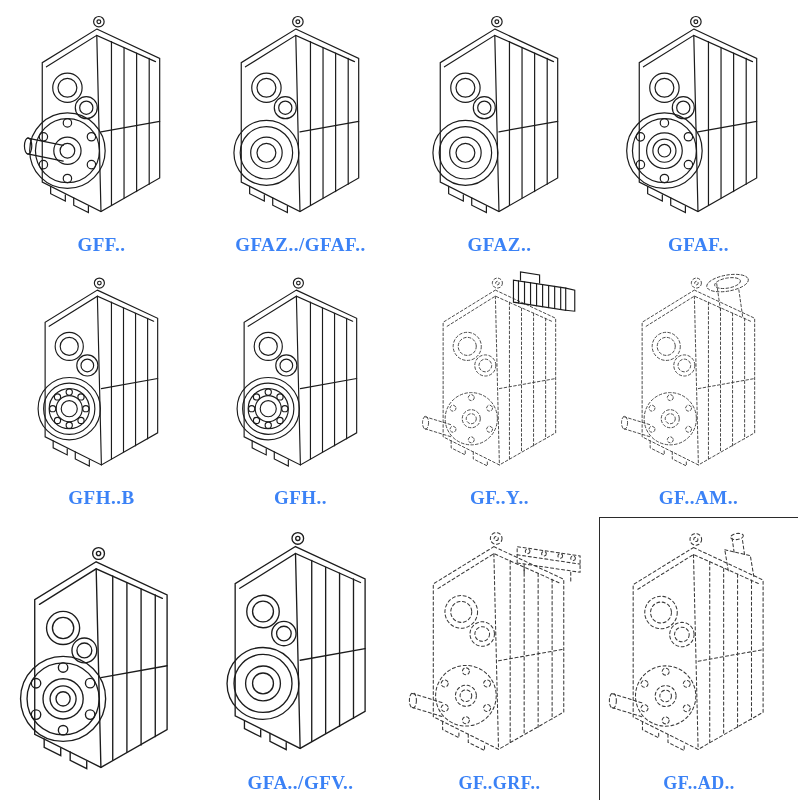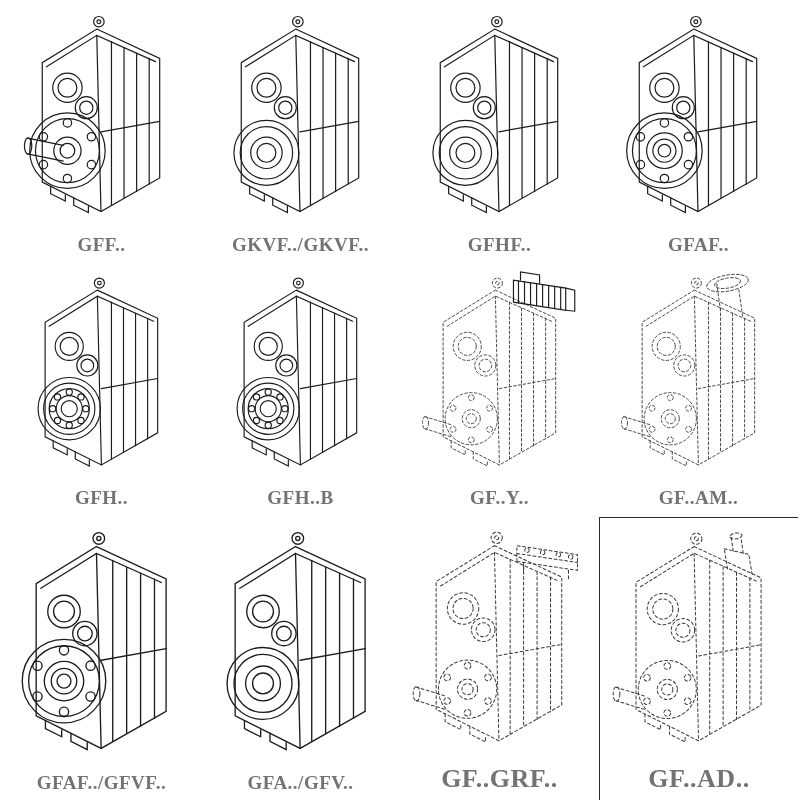--- a/index.html
+++ b/index.html
@@ -43,27 +43,27 @@
     align-items: center;
     justify-content: center;
   }
   .drawing svg {
     height: 100%;
     max-width: 100%;
   }
   .label {
     font-weight: 700;
     font-size: 19px;
-    color: #737373;
+    color: #3b82f6;
     letter-spacing: 0.5px;
     white-space: nowrap;
     margin-top: 12px;
   }
   .cell.lg .label {
-    font-size: 26px;
+    font-size: 18px;
     text-align: center;
   }
 </style>
 </head>
 <body>
 
 <div class="grid">
 
   <div class="cell">
     <div class="drawing">
@@ -120,21 +120,21 @@
           <circle cx="50" cy="78" r="14" fill="none" stroke="#1c1c1c" stroke-width="1.15" stroke-linecap="round"></circle>
           <circle cx="50" cy="78" r="9" fill="none" stroke="#1c1c1c" stroke-width="1.15" stroke-linecap="round"></circle>
           <circle cx="68" cy="97" r="10.5" fill="none" stroke="#1c1c1c" stroke-width="1.15" stroke-linecap="round"></circle>
           <circle cx="68" cy="97" r="6.3" fill="none" stroke="#1c1c1c" stroke-width="1.15" stroke-linecap="round"></circle>
           <circle cx="50" cy="140" r="31" fill="none" stroke="#1c1c1c" stroke-width="1.15" stroke-linecap="round"></circle>
           <circle cx="50" cy="140" r="25" fill="none" stroke="#1c1c1c" stroke-width="1.15" stroke-linecap="round"></circle>
           <circle cx="50" cy="140" r="15" fill="none" stroke="#1c1c1c" stroke-width="1.15" stroke-linecap="round"></circle>
           <circle cx="50" cy="140" r="9" fill="none" stroke="#1c1c1c" stroke-width="1.15" stroke-linecap="round"></circle>
         </svg>
       </div>
-    <div class="label">GKVF../GKVF..</div>
+    <div class="label">GFAZ../GFAF..</div>
   </div>
 
   <div class="cell">
     <div class="drawing">
         <svg viewBox="0 0 165 206" xmlns="http://www.w3.org/2000/svg" preserveAspectRatio="xMidYMid meet">
           <path d="M78,22 L138,50 L138,164 L82,196 L26,168 L26,54 Z" fill="none" stroke="#1c1c1c" stroke-width="1.15" stroke-linecap="round"></path>
           <path d="M30,58 L78,28 L134,53" fill="none" stroke="#1c1c1c" stroke-width="1.15" stroke-linecap="round"></path>
           <path d="M78,28 L82,196" fill="none" stroke="#1c1c1c" stroke-width="1.15" stroke-linecap="round"></path>
           <path d="M92,34 L92,190" fill="none" stroke="#1c1c1c" stroke-width="1.15" stroke-linecap="round"></path>
           <path d="M104,40 L104,183" fill="none" stroke="#1c1c1c" stroke-width="1.15" stroke-linecap="round"></path>
@@ -148,21 +148,21 @@
           <circle cx="50" cy="78" r="14" fill="none" stroke="#1c1c1c" stroke-width="1.15" stroke-linecap="round"></circle>
           <circle cx="50" cy="78" r="9" fill="none" stroke="#1c1c1c" stroke-width="1.15" stroke-linecap="round"></circle>
           <circle cx="68" cy="97" r="10.5" fill="none" stroke="#1c1c1c" stroke-width="1.15" stroke-linecap="round"></circle>
           <circle cx="68" cy="97" r="6.3" fill="none" stroke="#1c1c1c" stroke-width="1.15" stroke-linecap="round"></circle>
           <circle cx="50" cy="140" r="31" fill="none" stroke="#1c1c1c" stroke-width="1.15" stroke-linecap="round"></circle>
           <circle cx="50" cy="140" r="25" fill="none" stroke="#1c1c1c" stroke-width="1.15" stroke-linecap="round"></circle>
           <circle cx="50" cy="140" r="15" fill="none" stroke="#1c1c1c" stroke-width="1.15" stroke-linecap="round"></circle>
           <circle cx="50" cy="140" r="9" fill="none" stroke="#1c1c1c" stroke-width="1.15" stroke-linecap="round"></circle>
         </svg>
       </div>
-    <div class="label">GFHF..</div>
+    <div class="label">GFAZ..</div>
   </div>
 
   <div class="cell">
     <div class="drawing">
         <svg viewBox="0 0 165 206" xmlns="http://www.w3.org/2000/svg" preserveAspectRatio="xMidYMid meet">
           <path d="M78,22 L138,50 L138,164 L82,196 L26,168 L26,54 Z" fill="none" stroke="#1c1c1c" stroke-width="1.15" stroke-linecap="round"></path>
           <path d="M30,58 L78,28 L134,53" fill="none" stroke="#1c1c1c" stroke-width="1.15" stroke-linecap="round"></path>
           <path d="M78,28 L82,196" fill="none" stroke="#1c1c1c" stroke-width="1.15" stroke-linecap="round"></path>
           <path d="M92,34 L92,190" fill="none" stroke="#1c1c1c" stroke-width="1.15" stroke-linecap="round"></path>
           <path d="M104,40 L104,183" fill="none" stroke="#1c1c1c" stroke-width="1.15" stroke-linecap="round"></path>
@@ -220,21 +220,21 @@
           <circle cx="66.5" cy="140.0" r="3.1" fill="none" stroke="#1c1c1c" stroke-width="1.15" stroke-linecap="round"></circle>
           <circle cx="61.7" cy="151.7" r="3.1" fill="none" stroke="#1c1c1c" stroke-width="1.15" stroke-linecap="round"></circle>
           <circle cx="50.0" cy="156.5" r="3.1" fill="none" stroke="#1c1c1c" stroke-width="1.15" stroke-linecap="round"></circle>
           <circle cx="38.3" cy="151.7" r="3.1" fill="none" stroke="#1c1c1c" stroke-width="1.15" stroke-linecap="round"></circle>
           <circle cx="33.5" cy="140.0" r="3.1" fill="none" stroke="#1c1c1c" stroke-width="1.15" stroke-linecap="round"></circle>
           <circle cx="38.3" cy="128.3" r="3.1" fill="none" stroke="#1c1c1c" stroke-width="1.15" stroke-linecap="round"></circle>
           <circle cx="50.0" cy="123.5" r="3.1" fill="none" stroke="#1c1c1c" stroke-width="1.15" stroke-linecap="round"></circle>
           <circle cx="61.7" cy="128.3" r="3.1" fill="none" stroke="#1c1c1c" stroke-width="1.15" stroke-linecap="round"></circle>
         </svg>
       </div>
-    <div class="label">GFH..</div>
+    <div class="label">GFH..B</div>
   </div>
 
   <div class="cell">
     <div class="drawing">
         <svg viewBox="0 0 165 206" xmlns="http://www.w3.org/2000/svg" preserveAspectRatio="xMidYMid meet">
           <path d="M78,22 L138,50 L138,164 L82,196 L26,168 L26,54 Z" fill="none" stroke="#1c1c1c" stroke-width="1.15" stroke-linecap="round"></path>
           <path d="M30,58 L78,28 L134,53" fill="none" stroke="#1c1c1c" stroke-width="1.15" stroke-linecap="round"></path>
           <path d="M78,28 L82,196" fill="none" stroke="#1c1c1c" stroke-width="1.15" stroke-linecap="round"></path>
           <path d="M92,34 L92,190" fill="none" stroke="#1c1c1c" stroke-width="1.15" stroke-linecap="round"></path>
           <path d="M104,40 L104,183" fill="none" stroke="#1c1c1c" stroke-width="1.15" stroke-linecap="round"></path>
@@ -257,21 +257,21 @@
           <circle cx="66.5" cy="140.0" r="3.1" fill="none" stroke="#1c1c1c" stroke-width="1.15" stroke-linecap="round"></circle>
           <circle cx="61.7" cy="151.7" r="3.1" fill="none" stroke="#1c1c1c" stroke-width="1.15" stroke-linecap="round"></circle>
           <circle cx="50.0" cy="156.5" r="3.1" fill="none" stroke="#1c1c1c" stroke-width="1.15" stroke-linecap="round"></circle>
           <circle cx="38.3" cy="151.7" r="3.1" fill="none" stroke="#1c1c1c" stroke-width="1.15" stroke-linecap="round"></circle>
           <circle cx="33.5" cy="140.0" r="3.1" fill="none" stroke="#1c1c1c" stroke-width="1.15" stroke-linecap="round"></circle>
           <circle cx="38.3" cy="128.3" r="3.1" fill="none" stroke="#1c1c1c" stroke-width="1.15" stroke-linecap="round"></circle>
           <circle cx="50.0" cy="123.5" r="3.1" fill="none" stroke="#1c1c1c" stroke-width="1.15" stroke-linecap="round"></circle>
           <circle cx="61.7" cy="128.3" r="3.1" fill="none" stroke="#1c1c1c" stroke-width="1.15" stroke-linecap="round"></circle>
         </svg>
       </div>
-    <div class="label">GFH..B</div>
+    <div class="label">GFH..</div>
   </div>
 
   <div class="cell">
     <div class="drawing">
         <svg viewBox="0 0 165 206" xmlns="http://www.w3.org/2000/svg" preserveAspectRatio="xMidYMid meet">
           <path d="M78,22 L138,50 L138,164 L82,196 L26,168 L26,54 Z" fill="none" stroke="#3a3a3a" stroke-width="0.9" stroke-linecap="round" stroke-dasharray="2.6,2.2"></path>
           <path d="M30,58 L78,28 L134,53" fill="none" stroke="#3a3a3a" stroke-width="0.9" stroke-linecap="round" stroke-dasharray="2.6,2.2"></path>
           <path d="M78,28 L82,196" fill="none" stroke="#3a3a3a" stroke-width="0.9" stroke-linecap="round" stroke-dasharray="2.6,2.2"></path>
           <path d="M92,34 L92,190" fill="none" stroke="#3a3a3a" stroke-width="0.9" stroke-linecap="round" stroke-dasharray="2.6,2.2"></path>
           <path d="M104,40 L104,183" fill="none" stroke="#3a3a3a" stroke-width="0.9" stroke-linecap="round" stroke-dasharray="2.6,2.2"></path>
@@ -381,21 +381,20 @@
           <circle cx="50.0" cy="164.5" r="4" fill="none" stroke="#1c1c1c" stroke-width="1.15" stroke-linecap="round"></circle>
           <circle cx="27.1" cy="151.3" r="4" fill="none" stroke="#1c1c1c" stroke-width="1.15" stroke-linecap="round"></circle>
           <circle cx="27.1" cy="124.8" r="4" fill="none" stroke="#1c1c1c" stroke-width="1.15" stroke-linecap="round"></circle>
           <circle cx="50.0" cy="111.5" r="4" fill="none" stroke="#1c1c1c" stroke-width="1.15" stroke-linecap="round"></circle>
           <circle cx="72.9" cy="124.7" r="4" fill="none" stroke="#1c1c1c" stroke-width="1.15" stroke-linecap="round"></circle>
           <circle cx="50" cy="138" r="17" fill="none" stroke="#1c1c1c" stroke-width="1.15" stroke-linecap="round"></circle>
           <circle cx="50" cy="138" r="11" fill="none" stroke="#1c1c1c" stroke-width="1.15" stroke-linecap="round"></circle>
           <circle cx="50" cy="138" r="6" fill="none" stroke="#1c1c1c" stroke-width="1.15" stroke-linecap="round"></circle>
         </svg>
       </div>
-    <div class="label">GFAF../GFVF..</div>
   </div>
 
   <div class="cell">
     <div class="drawing">
         <svg viewBox="0 0 165 206" xmlns="http://www.w3.org/2000/svg" preserveAspectRatio="xMidYMid meet">
           <path d="M78,22 L138,50 L138,164 L82,196 L26,168 L26,54 Z" fill="none" stroke="#1c1c1c" stroke-width="1.15" stroke-linecap="round"></path>
           <path d="M30,58 L78,28 L134,53" fill="none" stroke="#1c1c1c" stroke-width="1.15" stroke-linecap="round"></path>
           <path d="M78,28 L82,196" fill="none" stroke="#1c1c1c" stroke-width="1.15" stroke-linecap="round"></path>
           <path d="M92,34 L92,190" fill="none" stroke="#1c1c1c" stroke-width="1.15" stroke-linecap="round"></path>
           <path d="M104,40 L104,183" fill="none" stroke="#1c1c1c" stroke-width="1.15" stroke-linecap="round"></path>

